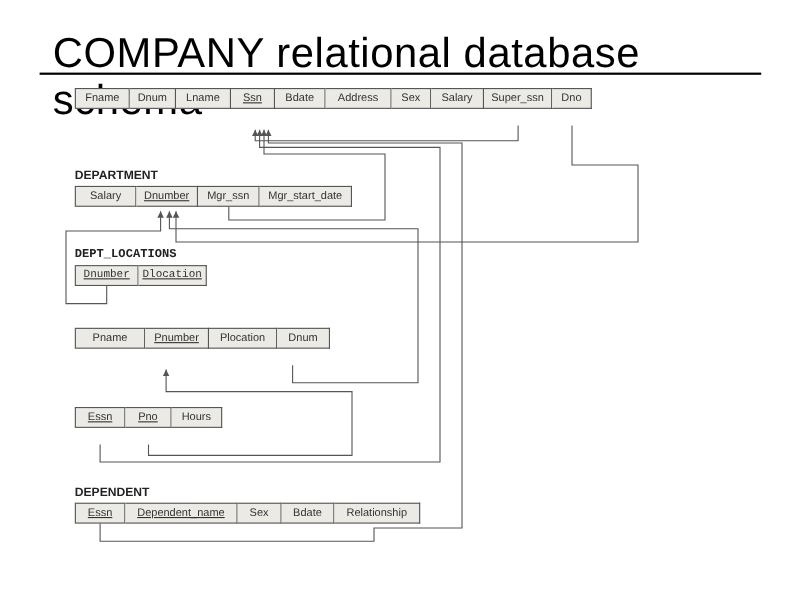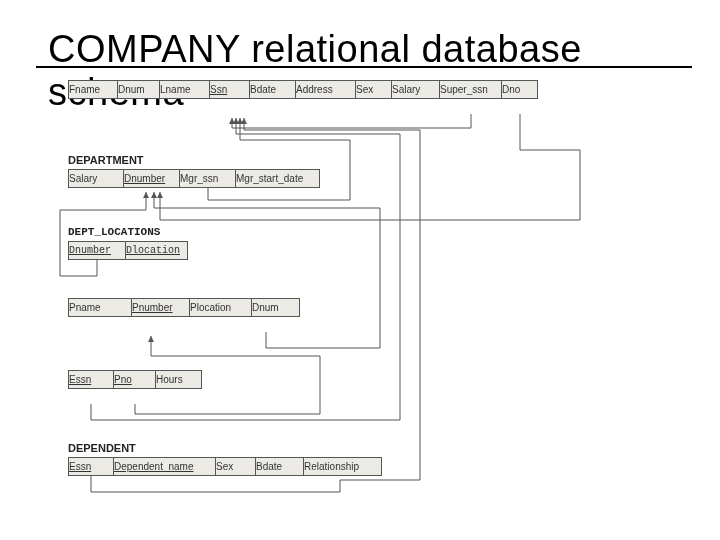--- a/index.html
+++ b/index.html
@@ -46,20 +46,21 @@
     color: #222;
   }
   .row {
     display: flex;
   }
   .cell {
     border: 1px solid #555;
     background: #eceae4;
     font-size: 10px;
     padding: 3px 0;
+    text-align: center;
     color: #333;
     box-sizing: border-box;
   }
   .row .cell + .cell {
     border-left: none;
   }
   .key  { text-decoration: underline; }
 </style>
 </head>
 <body>

